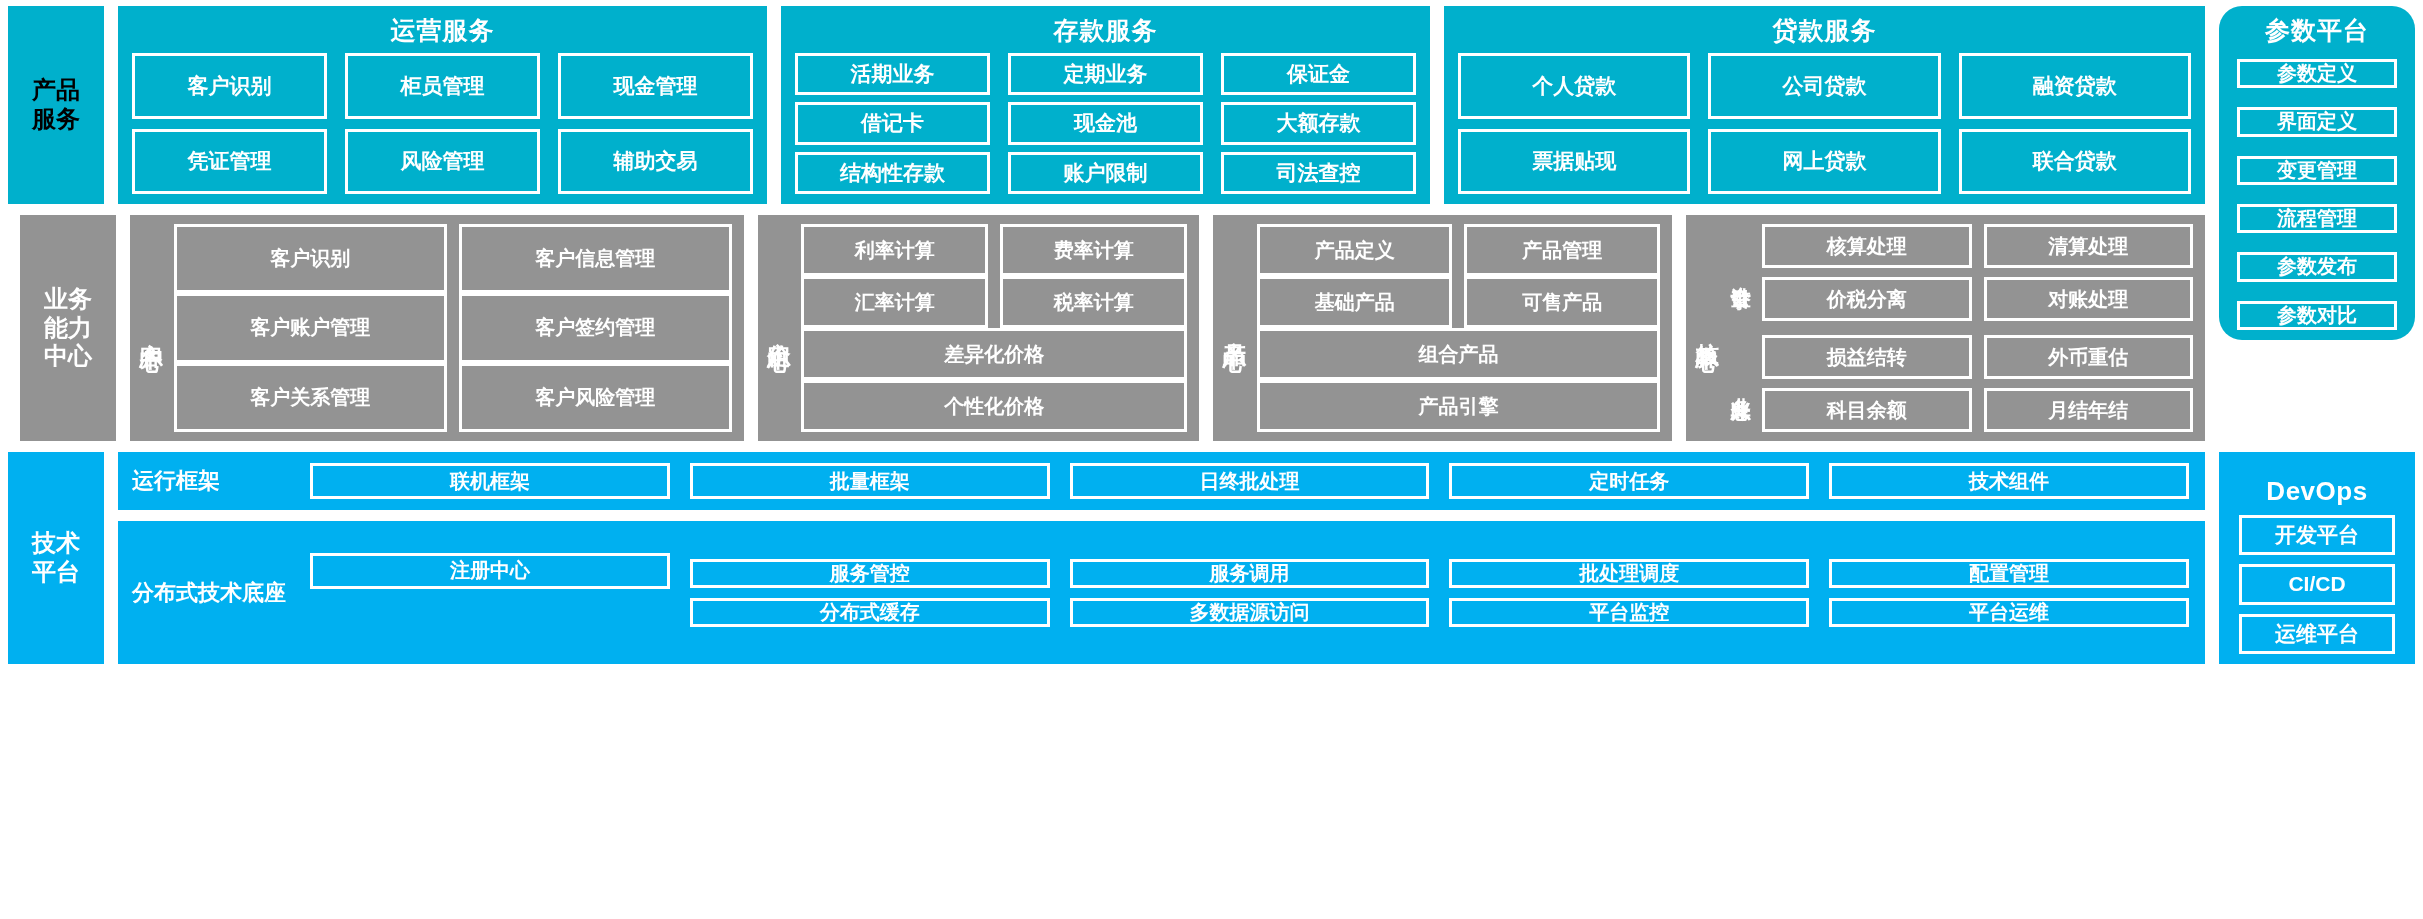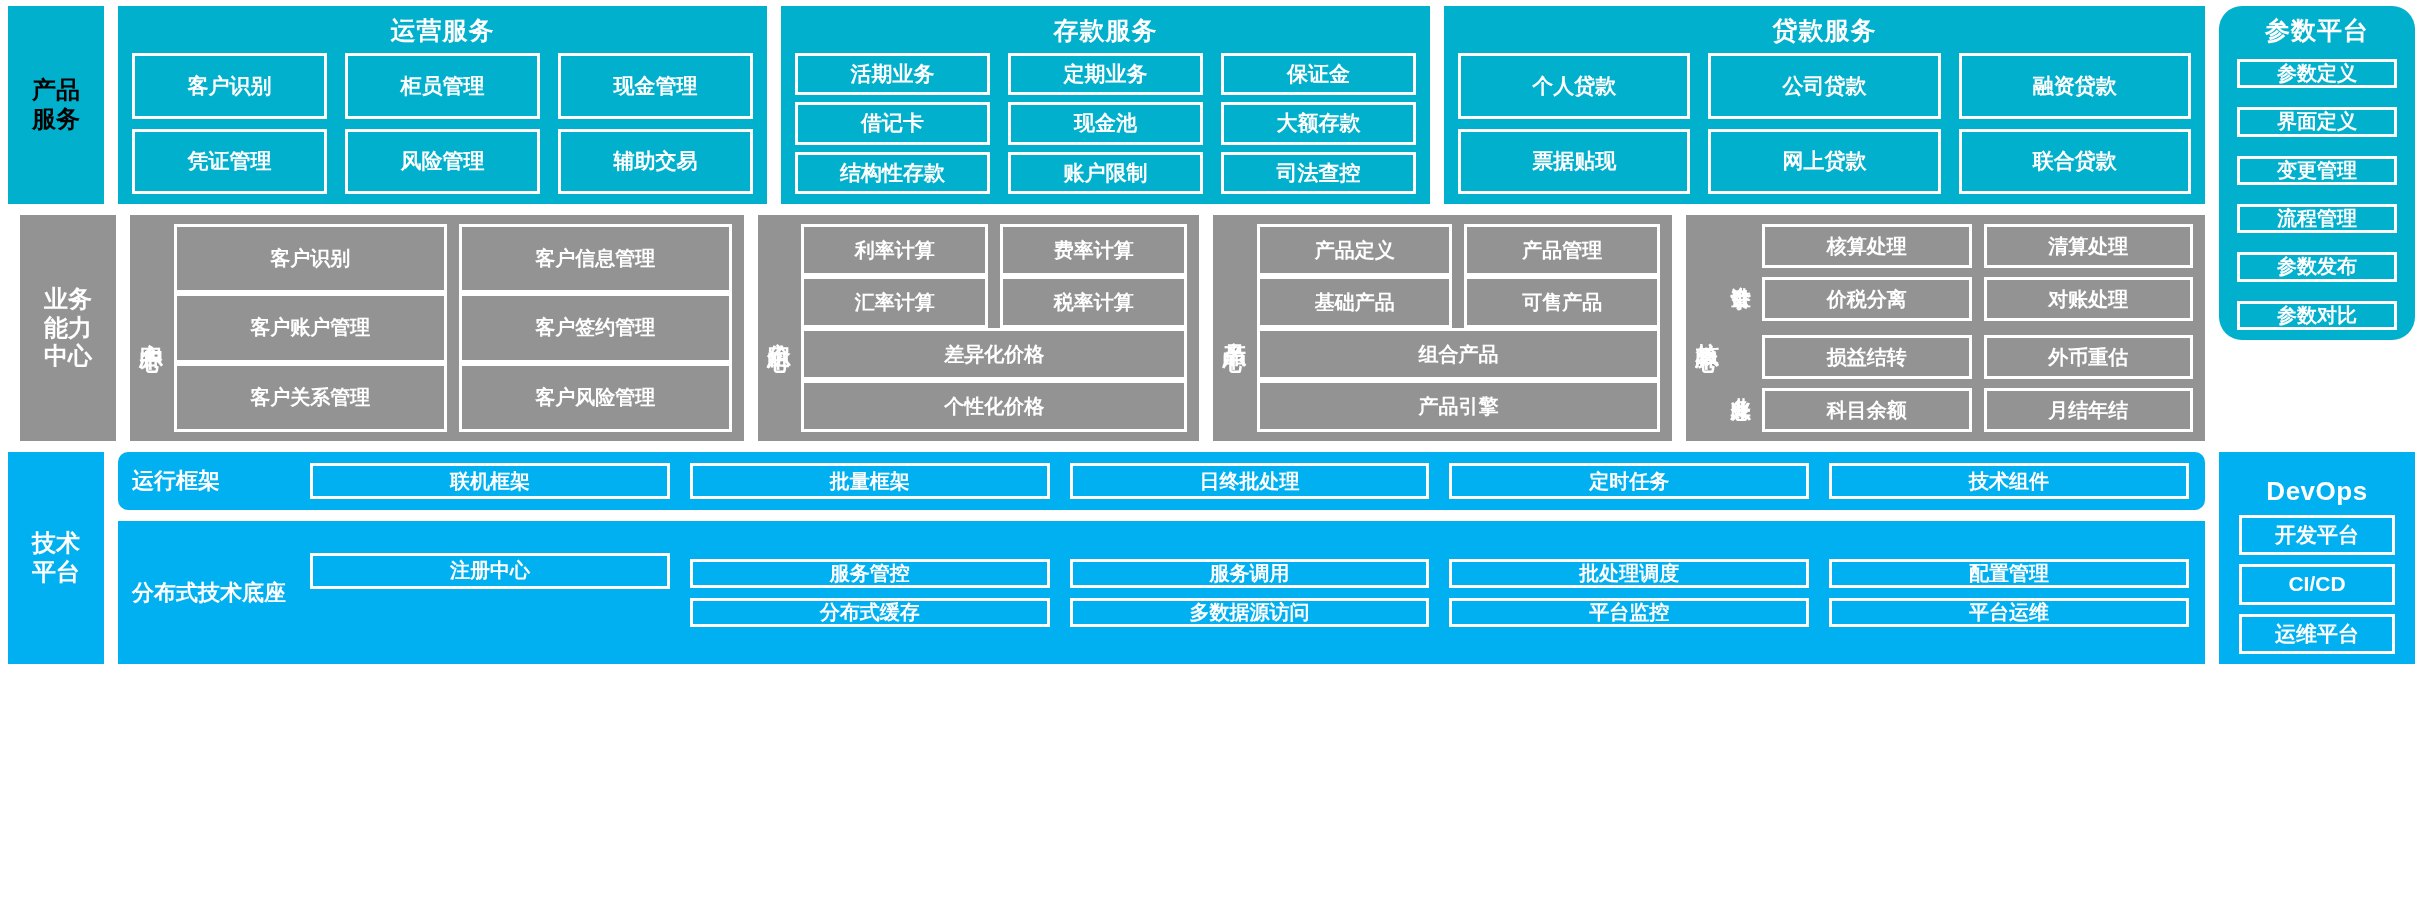--- a/index.html
+++ b/index.html
@@ -78,21 +78,21 @@
   .bluecap{
     background:#00B0F0;color:#fff;font-weight:bold;font-size:24px;
     display:flex;align-items:center;justify-content:center;text-align:center;
     white-space:pre-line;line-height:1.2;flex:0 0 96px;box-sizing:border-box;
   }
   .tech-main{flex:1;display:flex;flex-direction:column;gap:11px;min-width:0;}
   .tech-band{
     background:#00B0F0;box-sizing:border-box;display:flex;align-items:center;
     padding:0 16px 0 14px;gap:10px;
   }
-  .tech-band.b1{flex:0 0 58px;border-radius:10px;}
+  .tech-band.b1{flex:0 0 58px;}
   .tech-band.b2{flex:1;}
   .tech-band-label{
     color:#fff;font-weight:bold;font-size:22px;flex:0 0 168px;text-align:left;
   }
   .tech-items{flex:1;display:flex;gap:20px;align-items:stretch;}
   .tech-items .chip{flex:1;height:36px;font-size:20px;}
   .tech-col{flex:1;display:flex;flex-direction:column;gap:10px;justify-content:center;}
   .tech-col .chip{height:34px;font-size:20px;}
   .tech-reg{flex:1;display:flex;align-items:stretch;}
   .tech-reg .chip{flex:1;font-size:20px;}

